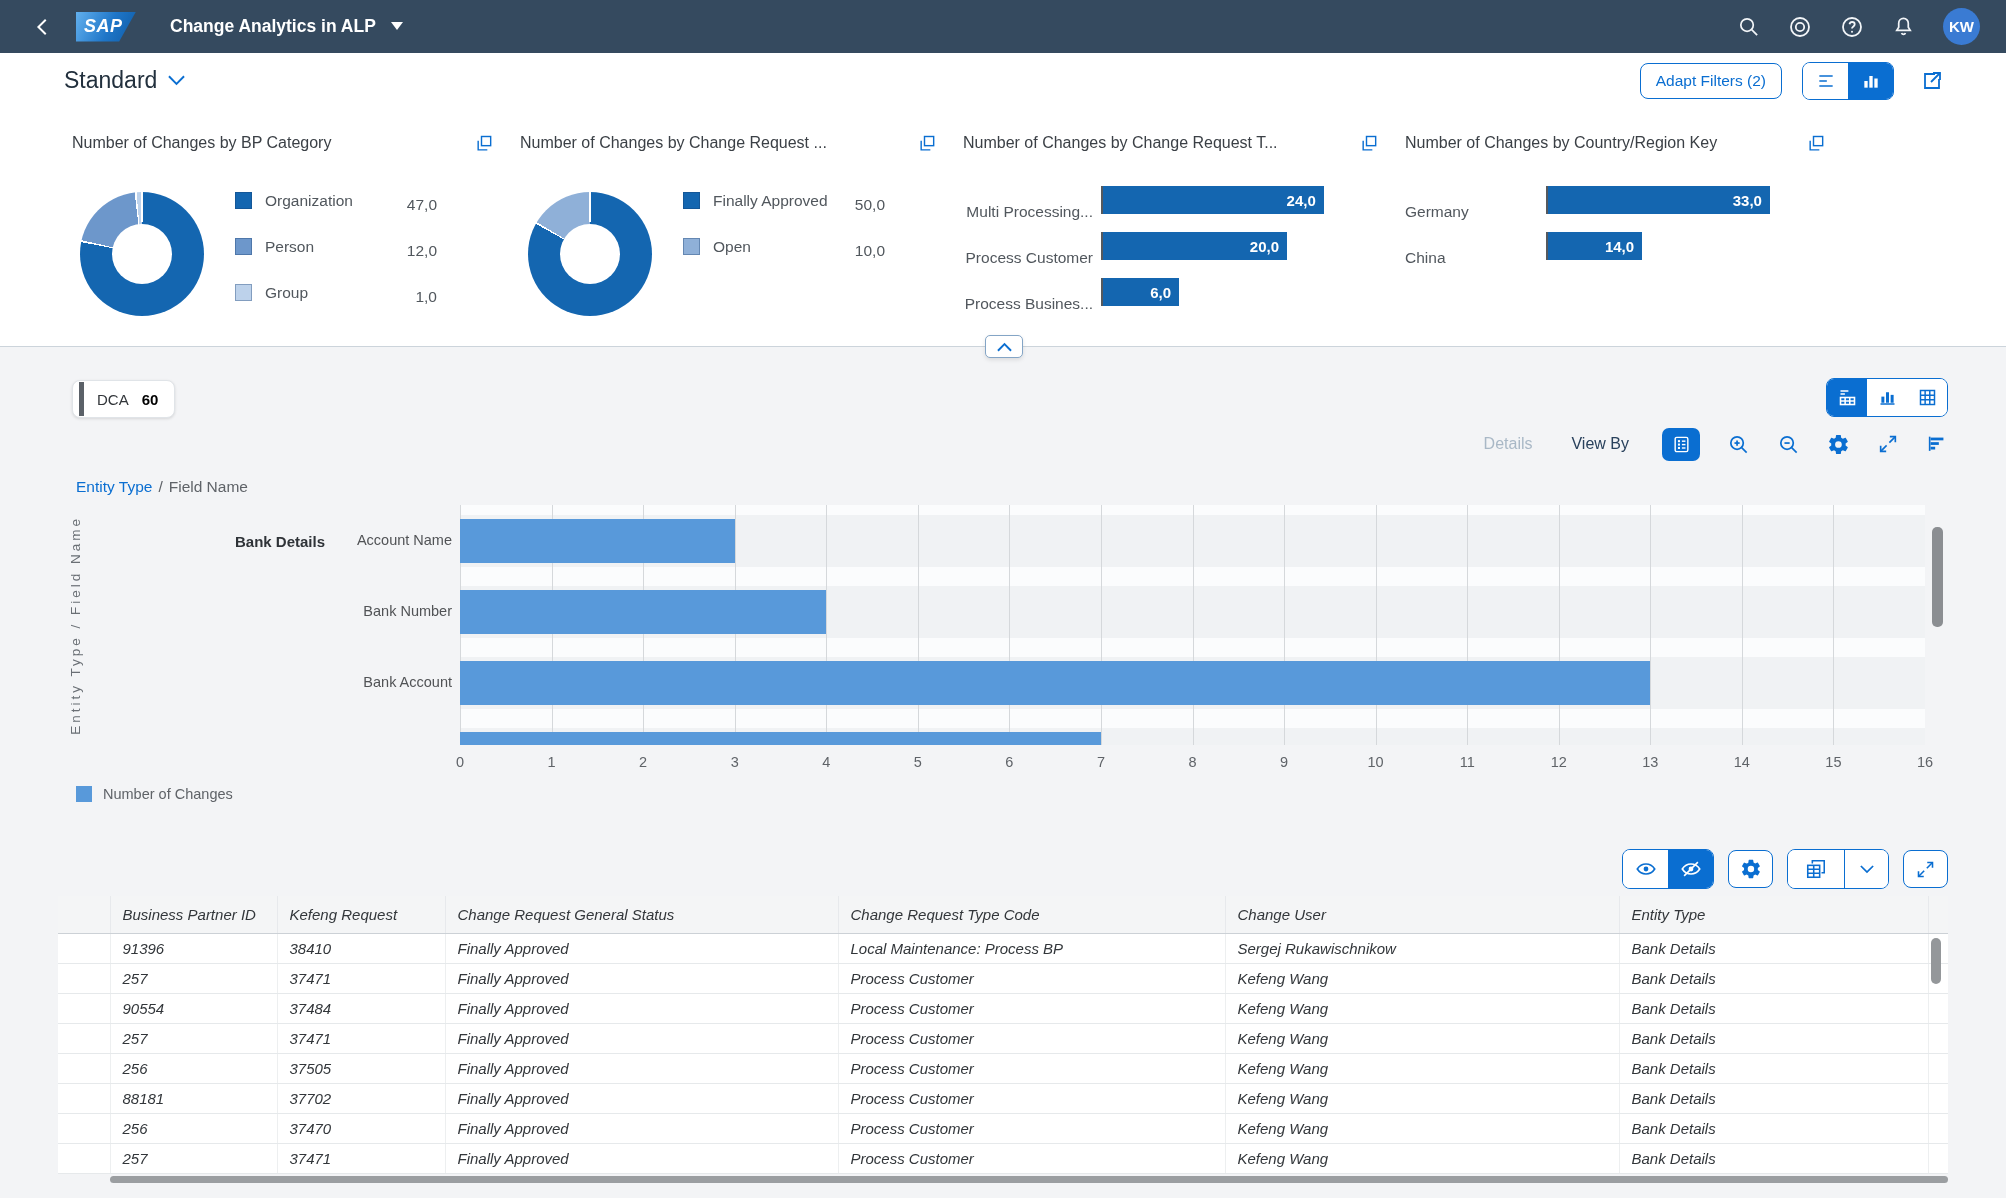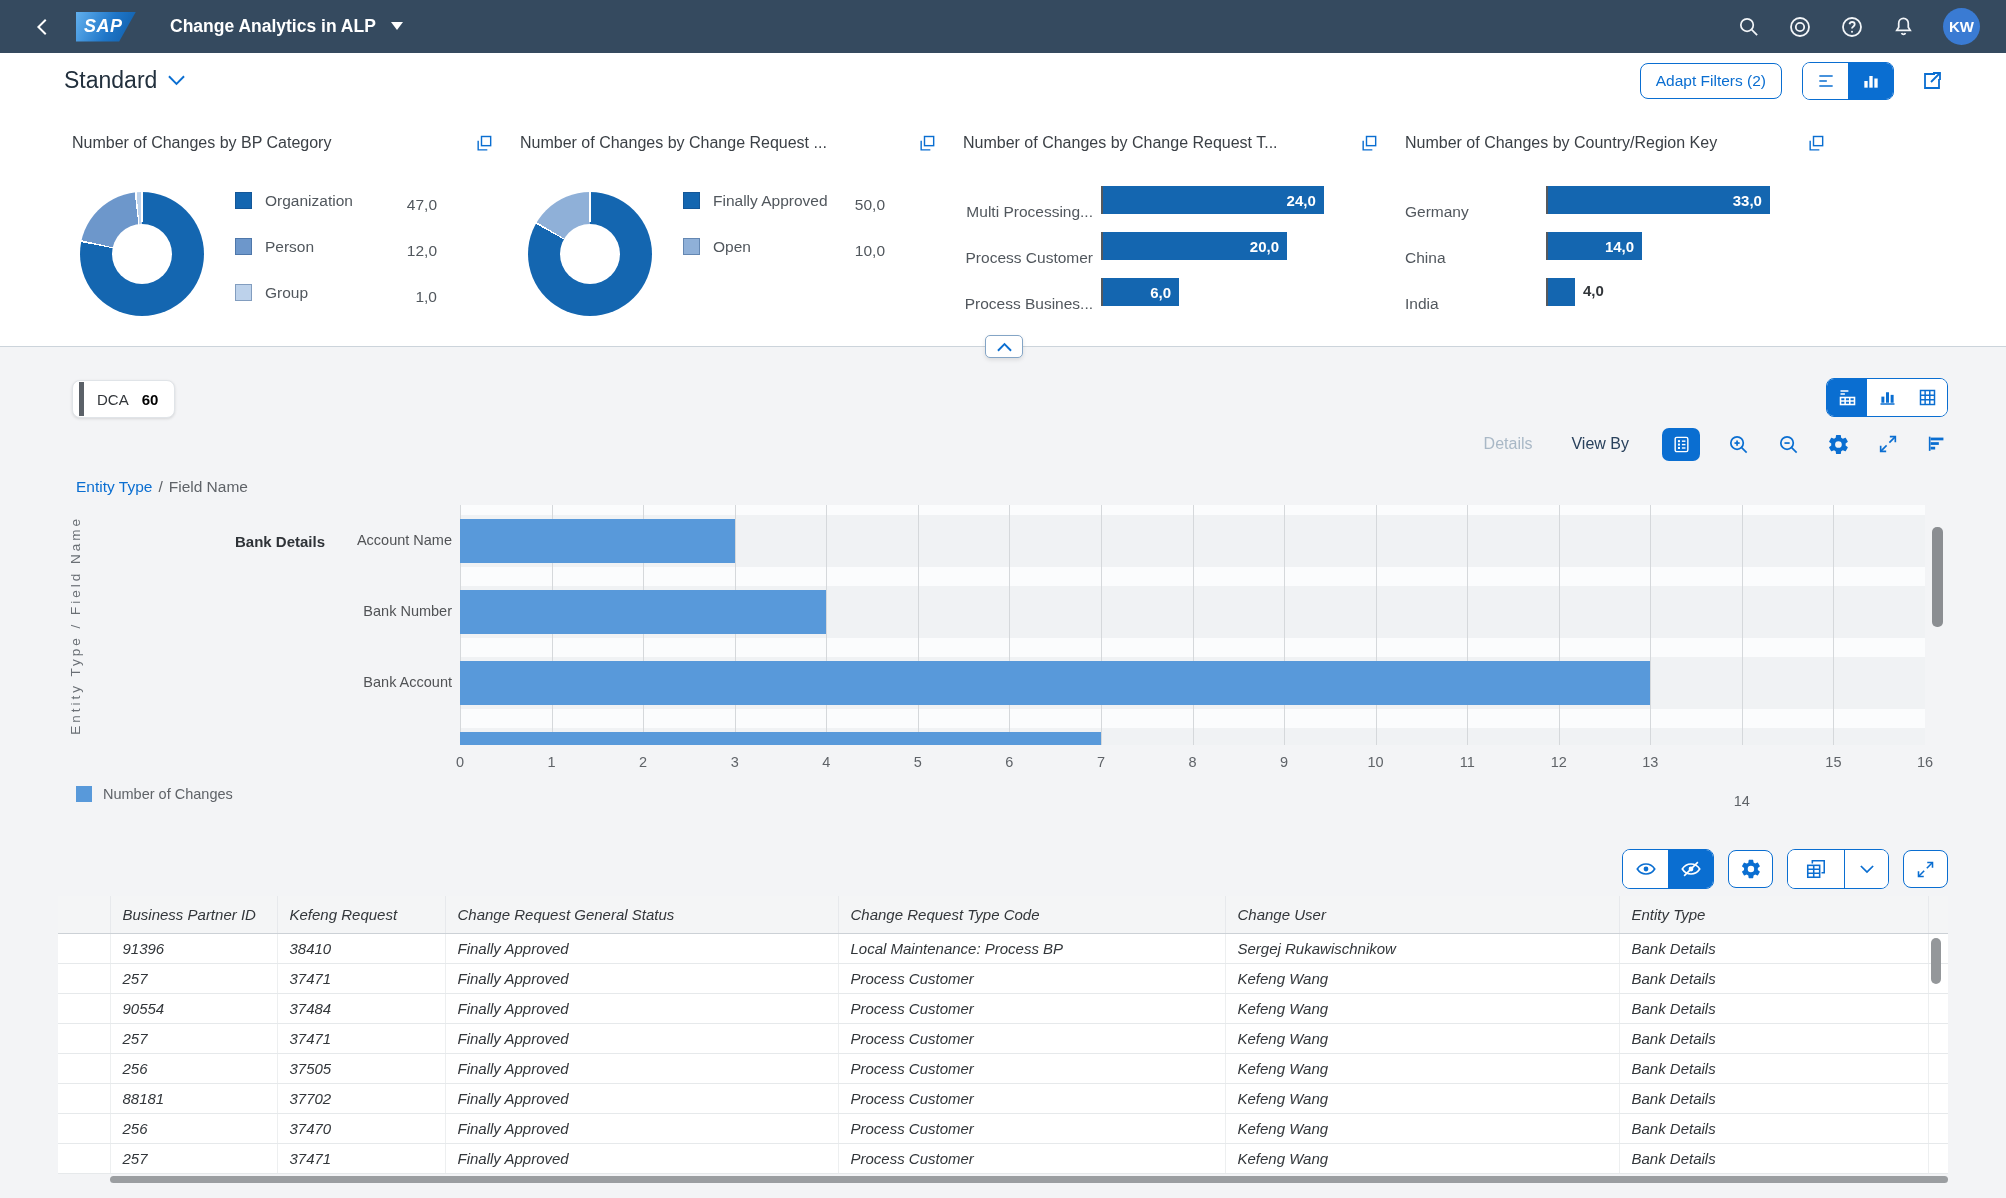--- a/index.html
+++ b/index.html
@@ -330,27 +330,20 @@
                 <span class="kpival">33,0</span>
               </div>
             </div>
           </div>
           <div class="kpirow">
             <div class="kpilabel" style="width: 141px; text-align: left;">China</div>
             <div class="kpizone">
               <div class="kpibar" style="width: 94.15px;">
                 <span class="kpival">14,0</span>
               </div>
-            </div>
-          </div>
-          <div class="kpirow">
-            <div class="kpilabel" style="width: 141px; text-align: left;">India</div>
-            <div class="kpizone">
-              <div class="kpibar" style="width: 26.9px;"></div>
-              <span class="kpival outside" style="left: 34.9px;">4,0</span>
             </div>
           </div>
         </div>
     </div>
   </div>
 
   <div class="cards-divider"></div>
   <button class="collapse-btn">
     <svg width="15" height="10" viewBox="0 0 16 10" fill="none" stroke="currentColor" stroke-width="2">
         <polyline points="1,9 8,2 15,9"></polyline>
@@ -495,21 +488,21 @@
         <span class="xlab" style="left: 366.25px;">4</span>
         <span class="xlab" style="left: 457.812px;">5</span>
         <span class="xlab" style="left: 549.375px;">6</span>
         <span class="xlab" style="left: 640.938px;">7</span>
         <span class="xlab" style="left: 732.5px;">8</span>
         <span class="xlab" style="left: 824.062px;">9</span>
         <span class="xlab" style="left: 915.625px;">10</span>
         <span class="xlab" style="left: 1007.19px;">11</span>
         <span class="xlab" style="left: 1098.75px;">12</span>
         <span class="xlab" style="left: 1190.31px;">13</span>
-        <span class="xlab" style="left: 1281.88px; margin-top: 39px;">14</span>
+        <span class="xlab" style="left: 1281.88px;">14</span>
         <span class="xlab" style="left: 1373.44px;">15</span>
         <span class="xlab" style="left: 1465px;">16</span>
       </div>
     <div class="chart-scroll"></div>
   </div>
   <div class="legend">
     <span class="legend-sq"></span>
     <span>Number of Changes</span>
   </div>
 

